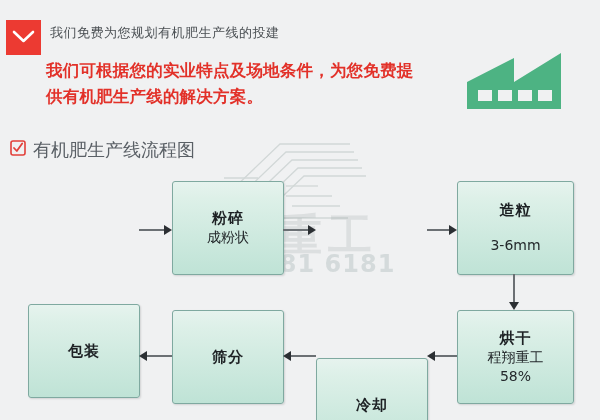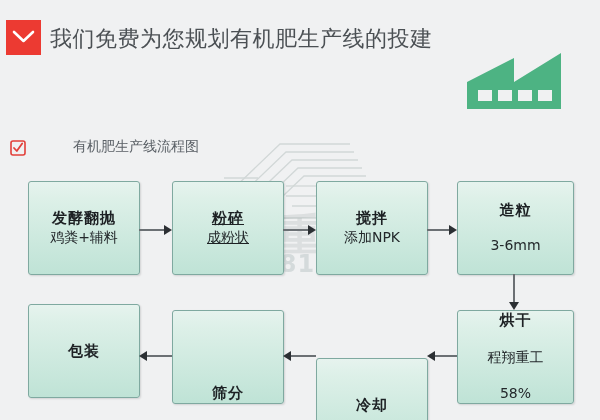--- a/index.html
+++ b/index.html
@@ -14,36 +14,36 @@
 
   
   .header{position:absolute;left:0;top:0;width:600px;height:128px;}
   .chev-box{
     position:absolute;left:6px;top:20px;width:35px;height:35px;
     background:#ec3a32;
   }
   .chev-box svg{position:absolute;left:6px;top:8px;}
   .hdr-title{
     position:absolute;left:50px;top:24px;
-    font-size:22px;color:#4b5054;letter-spacing:.5px;
+    font-size:13px;color:#4b5054;letter-spacing:.5px;
     white-space:nowrap;
   }
   .hdr-sub{
     position:absolute;left:46px;top:58px;width:380px;
     font-size:16.5px;line-height:26px;font-weight:bold;
     color:#e23129;letter-spacing:.2px;
   }
   .factory{position:absolute;left:466px;top:52px;}
 
   
   .flow-title-row{position:absolute;left:0;top:138px;height:26px;}
   .chk-icon{position:absolute;left:10px;top:2px;}
   .flow-title{
     position:absolute;left:33px;top:0px;
-    font-size:14px;color:#5a6066;white-space:nowrap;margin-left:40px;
+    font-size:18px;color:#5a6066;white-space:nowrap;
   }
 
   
   .watermark{
     position:absolute;left:0;top:130px;width:600px;height:160px;
     pointer-events:none;overflow:hidden;
   }
   .wm-logo{position:absolute;left:222px;top:8px;opacity:.55;}
   .wm-text{
     position:absolute;left:178px;top:76px;
@@ -93,20 +93,21 @@
 
   <div class="header">
 
     <div class="chev-box">
       <svg width="23" height="19" viewBox="0 0 23 19">
         <path d="M2 4 L11.5 13 L21 4" fill="none" stroke="#ffffff" stroke-width="2.6" stroke-linecap="round" stroke-linejoin="round"></path>
       </svg>
     </div>
 
     <div class="hdr-title">我们免费为您规划有机肥生产线的投建</div>
+    <div class="hdr-sub">我们可根据您的实业特点及场地条件，为您免费提供有机肥生产线的解决方案。</div>
 
     <svg class="factory" width="100" height="62" viewBox="0 0 100 62">
       <path d="M1 30 L48 6 L48 30 L95 1 L95 57 L1 57 Z" fill="#4db383"></path>
       <rect x="12" y="38" width="14" height="11" fill="#f0f1f2"></rect>
       <rect x="32" y="38" width="14" height="11" fill="#f0f1f2"></rect>
       <rect x="52" y="38" width="14" height="11" fill="#f0f1f2"></rect>
       <rect x="72" y="38" width="14" height="11" fill="#f0f1f2"></rect>
       <path d="M1 30 L48 6 L48 13 L1 36 Z" fill="#f0f1f2" opacity="0"></path>
     </svg>
   </div>
@@ -133,51 +134,43 @@
         <path d="M58 80 L126 80"></path>
         <path d="M64 48 L96 48"></path>
       </g>
     </svg>
     <div class="wm-text">程翔重工</div>
     <div class="wm-phone">156 3881 6181</div>
   </div>
 
   <div class="flow">
 
-    <div class="node" style="left:28px;top:181px;width:110px;height:92px;">
-      <div class="t1">发酵翻抛</div>
-      <div class="t2">鸡粪+辅料</div>
-    </div>
-
-    <div class="node" style="left:172px;top:181px;width:110px;height:92px;text-decoration:underline;">
+
+    <div class="node" style="left:172px;top:181px;width:110px;height:92px;">
       <div class="t1">粉碎</div>
       <div class="t2">成粉状</div>
     </div>
 
-    <div class="node" style="left:316px;top:181px;width:110px;height:92px;">
-      <div class="t1">搅拌</div>
-      <div class="t2">添加NPK</div>
-    </div>
 
     <div class="node" style="left:457px;top:181px;width:115px;height:92px;gap:16px;">
       <div class="t1">造粒</div>
       <div class="t2">3-6mm</div>
     </div>
 
-    <div class="node" style="left:457px;top:310px;width:115px;height:92px;justify-content:space-between;">
+    <div class="node" style="left:457px;top:310px;width:115px;height:92px;">
       <div class="t1">烘干</div>
       <div class="t2">程翔重工</div>
       <div class="t2">58%</div>
     </div>
 
     <div class="node single" style="left:316px;top:310px;width:110px;height:92px;margin-top:48px;">
       <div class="t1">冷却</div>
     </div>
 
-    <div class="node single" style="left:172px;top:310px;width:110px;height:92px;justify-content:flex-end;">
+    <div class="node single" style="left:172px;top:310px;width:110px;height:92px;">
       <div class="t1">筛分</div>
     </div>
 
     <div class="node single" style="left:28px;top:304px;width:110px;height:92px;">
       <div class="t1">包装</div>
     </div>
 
     <div class="arrow arr-r" style="left:139px;top:225px;width:33px;height:10px;">
       <div class="line" style="width:26px;"></div>
         <div class="head"></div>

